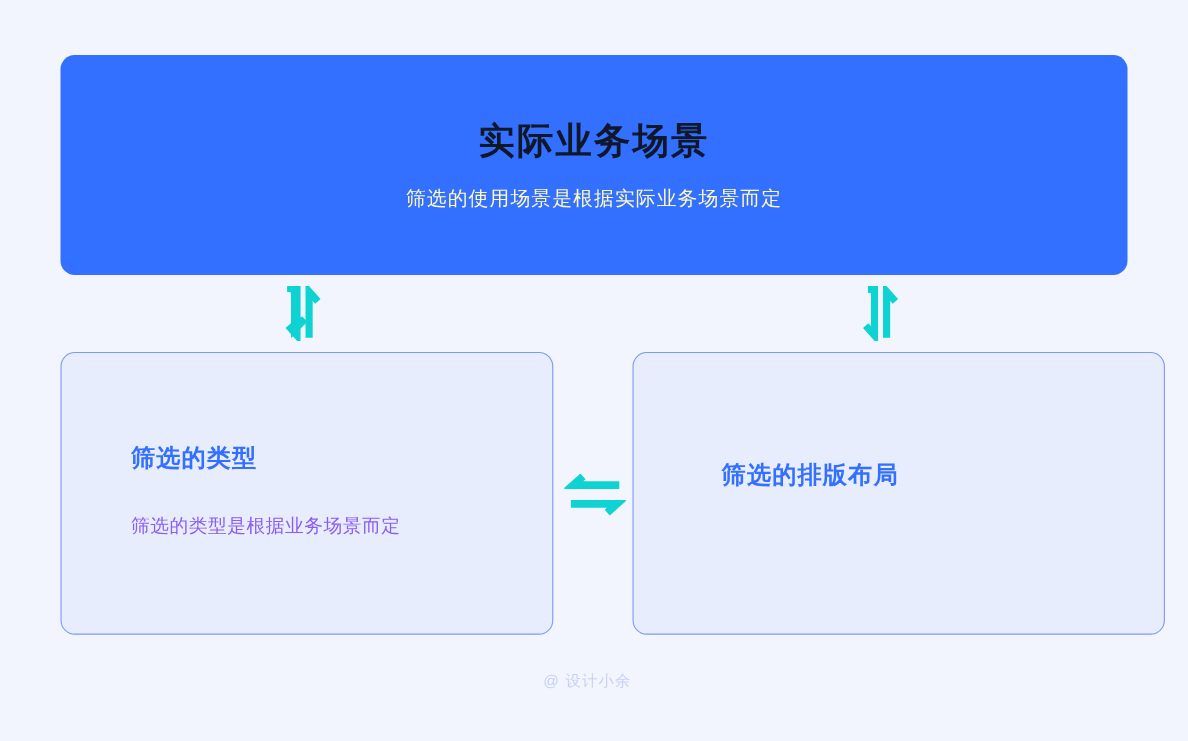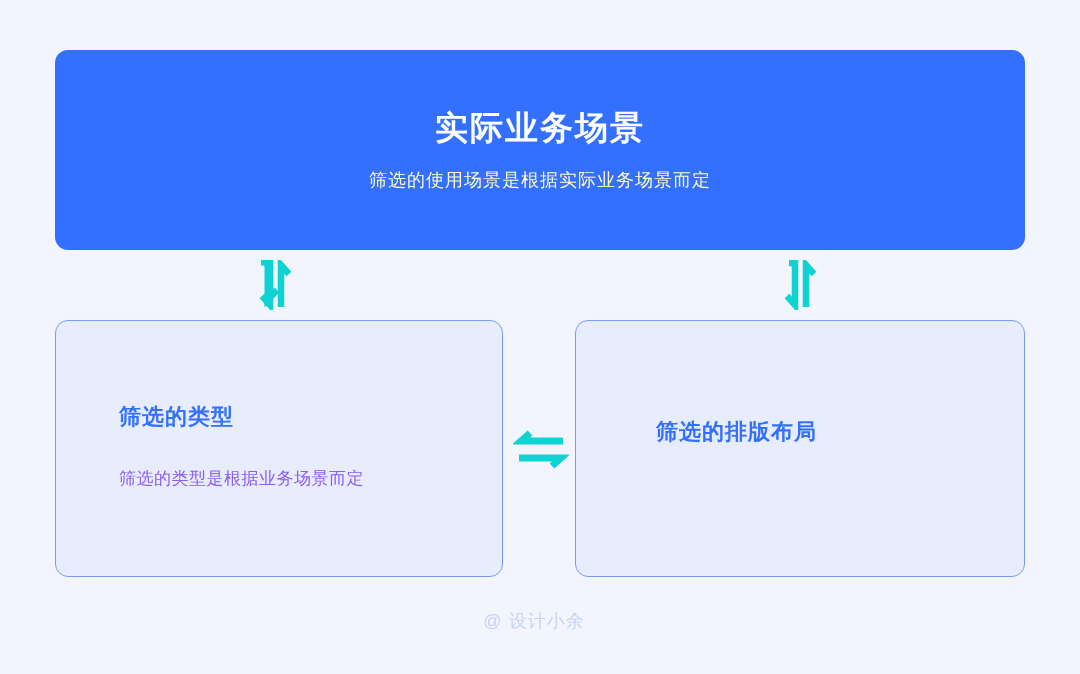--- a/index.html
+++ b/index.html
@@ -32,21 +32,21 @@
     height: 200px;
     background: #3370ff;
     border-radius: 13px;
     display: flex;
     flex-direction: column;
     align-items: center;
     justify-content: center;
     box-sizing: border-box;
   }
   .banner-title {
-    color: #ffffff;
+    color: #0f172a;
     font-size: 33px;
     font-weight: 700;
     letter-spacing: 2px;
     line-height: 1.3;
     margin: 0 0 18px 0;
     text-align: center;
   }
   .banner-subtitle {
     color: #fef9c3;
     font-size: 18px;
@@ -74,21 +74,21 @@
     height: 257px;
     background: #e8edfd;
     border: 1px solid #7b9af5;
     border-radius: 13px;
     box-sizing: border-box;
     display: flex;
     flex-direction: column;
     justify-content: center;
   }
   .card.left  { left: 55px;  width: 448px; padding: 0 16px 0 63px; }
-  .card.right { left: 575px; width: 450px; padding: 0 40px 0 80px; }
+  .card.right { left: 575px; width: 484px; padding: 0 40px 0 80px; }
 
   .card-title {
     color: #3370ff;
     font-size: 22px;
     font-weight: 700;
     letter-spacing: 1px;
     line-height: 1.3;
     margin: 0 0 32px 0;
   }
   .card-body {
@@ -112,21 +112,21 @@
   .swap svg { display: block; width: 56px; height: 44px; }
 
   
   .watermark {
     position: absolute;
     left: 0;
     right: 12px;
     top: 612px;
     text-align: center;
     color: #c6d2f2;
-    font-size: 18px;
+    font-size: 14px;
     font-weight: 400;
     letter-spacing: 1px;
     line-height: 1;
   }
 </style>
 </head>
 <body>
 
 <div class="stage">
 

